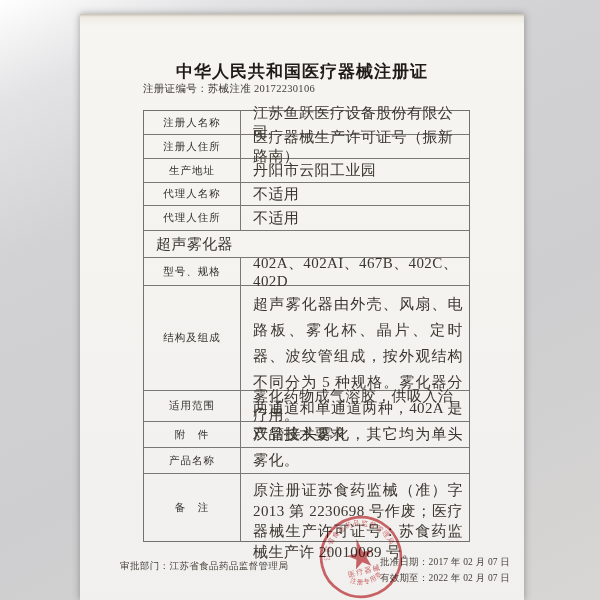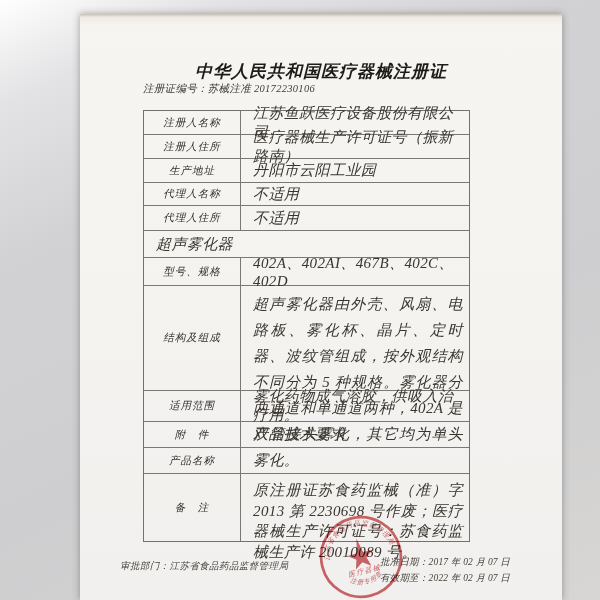--- a/index.html
+++ b/index.html
@@ -3,24 +3,23 @@
 <meta charset="utf-8">
 <style>
   html,body{margin:0;padding:0;}
   body{
     width:600px;height:600px;overflow:hidden;position:relative;
     font-family:"Liberation Serif","DejaVu Serif",serif;
     background:linear-gradient(155deg,#ffffff 0%,#e3e2e4 12%,#d2d1d3 30%,#cecdcf 60%,#d7d6d4 100%);
     color:#38342f;
   }
   .page{
-    position:absolute;left:80px;top:14px;width:482px;height:586px;
+    position:absolute;left:80px;top:14px;width:444px;height:586px;
     background:linear-gradient(180deg,#ece7dd 0%,#f6f5f2 2%,#f4f3f0 45%,#f1f0ee 100%);
     box-shadow:0 0 7px rgba(60,58,55,.45);
-    font-style:italic;
   }
   .page::before{
     content:"";position:absolute;top:0;left:0;right:0;height:3px;
     background:linear-gradient(180deg,rgba(110,100,85,.30),rgba(110,100,85,0));
   }
   .title{
     position:absolute;top:46px;left:0;width:100%;text-align:center;
     font-size:17px;font-weight:700;letter-spacing:1px;color:#1e1b18;
   }
   .regline{

